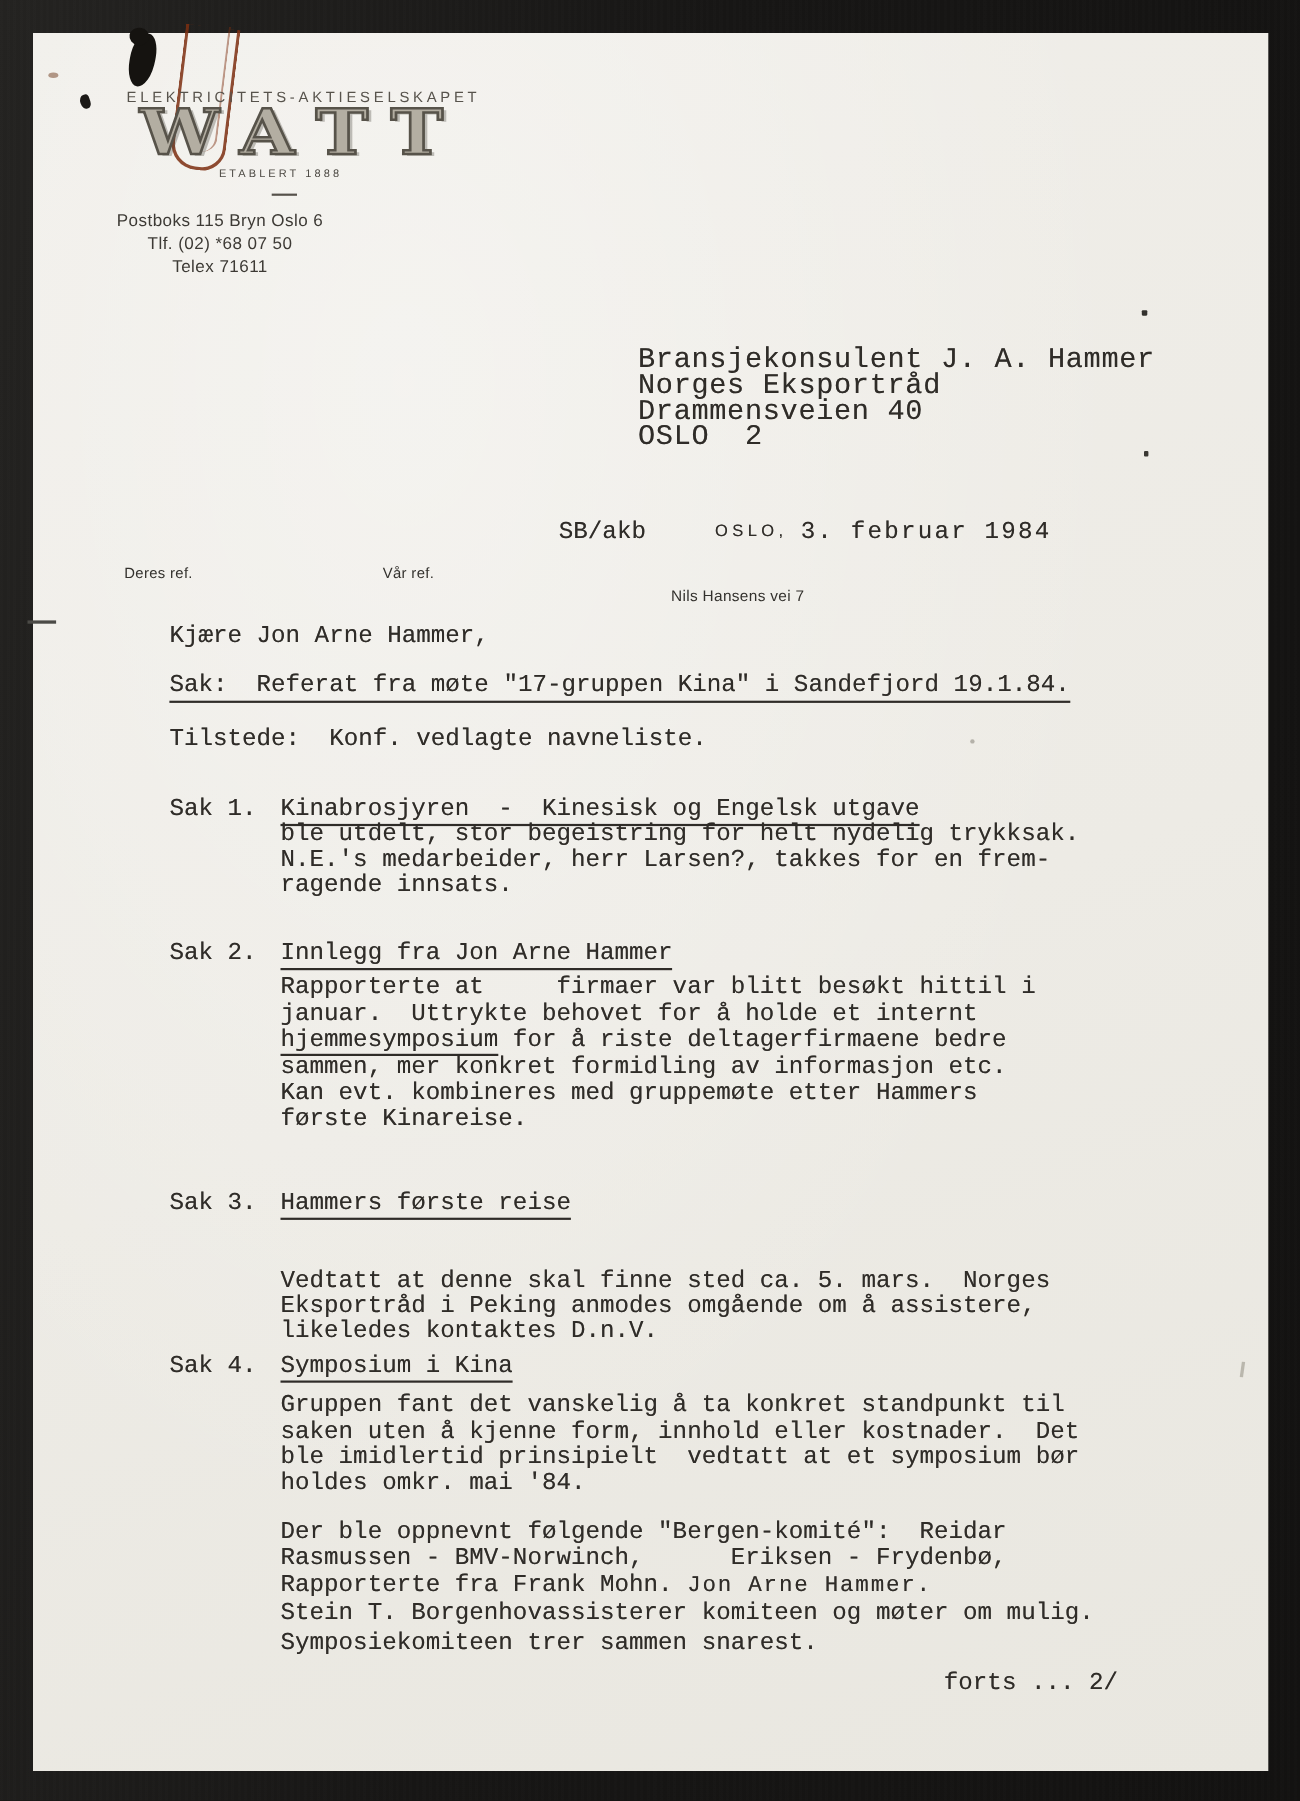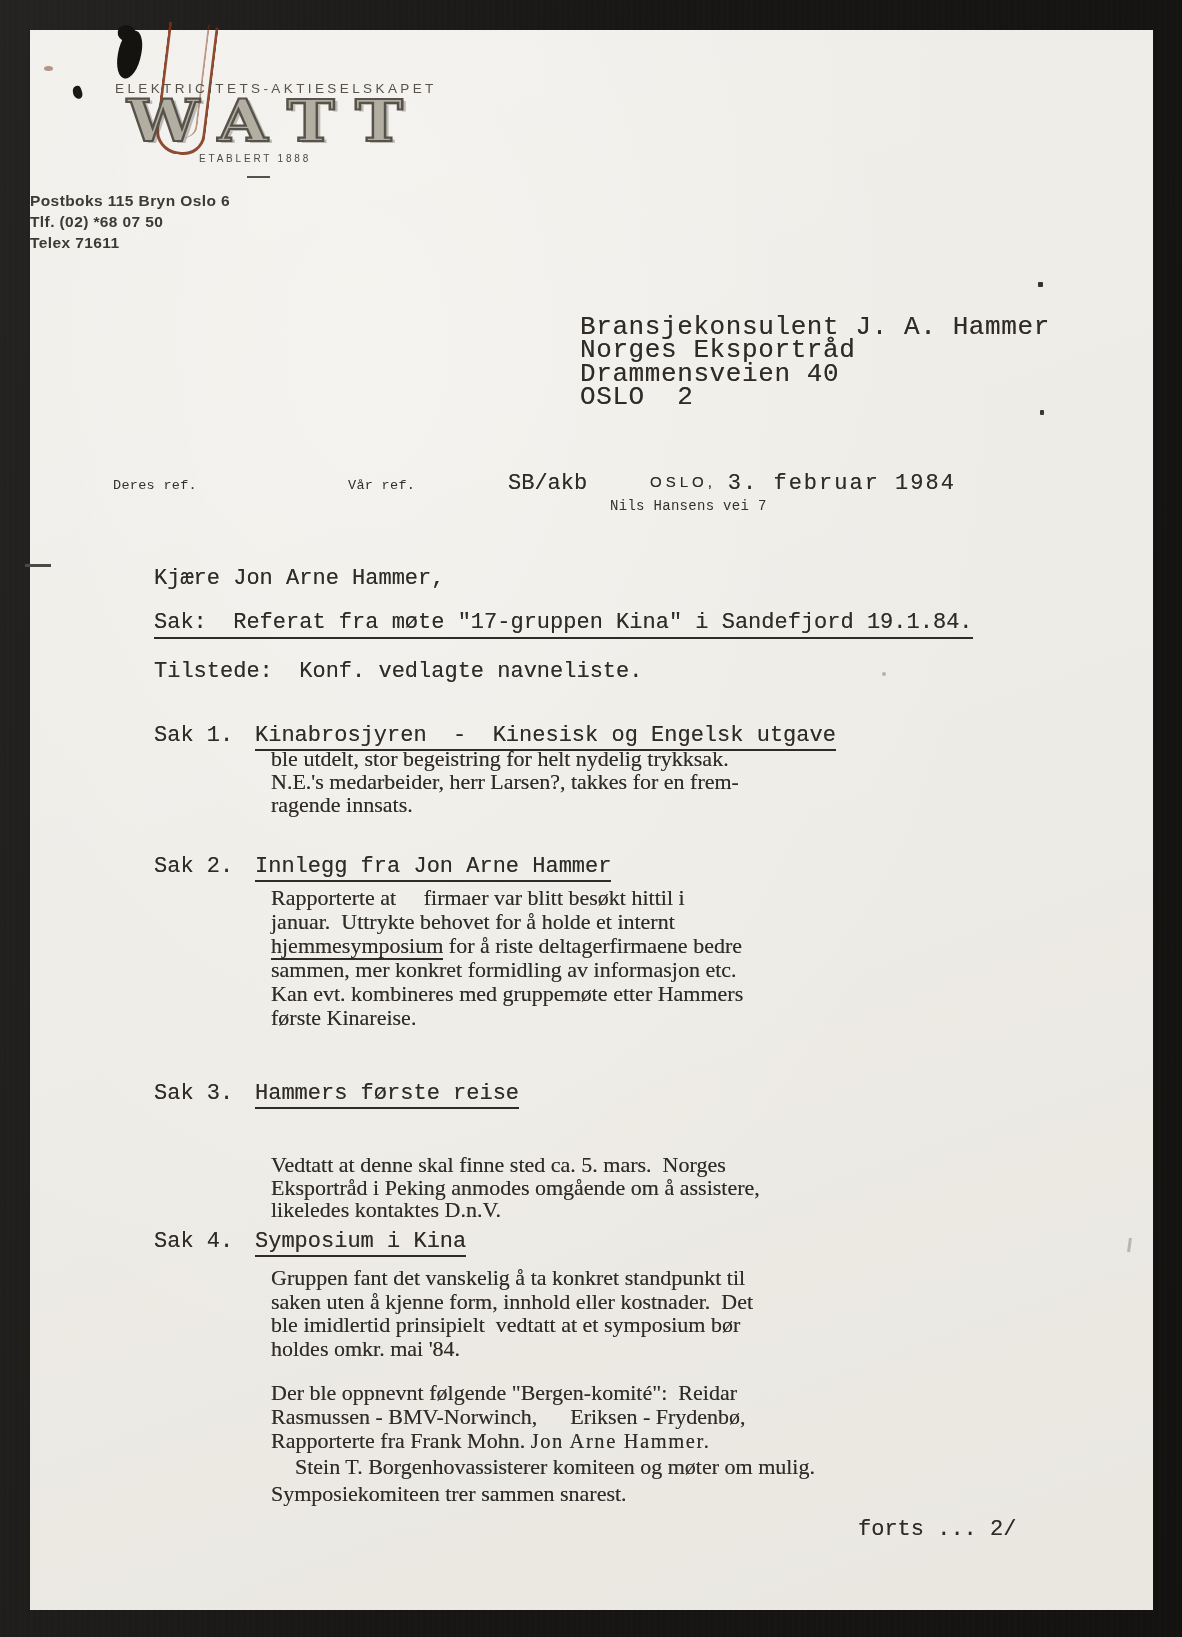--- a/index.html
+++ b/index.html
@@ -28,46 +28,46 @@
     -webkit-text-stroke:2.2px #57534a;
     text-shadow:3px 2px 0 rgba(62,58,50,0.30);
     transform:scaleX(1.13);transform-origin:left center;white-space:pre;}
   .lh-est{position:absolute;left:169px;top:123px;
     font-family:"Liberation Sans",sans-serif;font-size:10px;letter-spacing:2.8px;
     color:#4c4943;white-space:pre;}
   .lh-dash{position:absolute;left:217px;top:146px;width:23px;height:2px;background:#56524b;}
   .lh-contact{position:absolute;left:0;top:160px;width:480px;
     font-family:"Liberation Sans",sans-serif;font-size:15.5px;color:#3d3a35;
     letter-spacing:0.4px;line-height:21px;}
-  .lh-contact div{width:340px;white-space:pre;font-weight:bold;}
+  .lh-contact div{text-align:center;width:340px;white-space:pre;}
   
   .recipient{position:absolute;left:550px;top:286px;line-height:23.4px;
     font-size:26px;color:#2f2c28;letter-spacing:0.6px;
     text-shadow:0 0 .5px rgba(47,44,40,.55);}
   .recipient div{white-space:pre;}
   
-  .ref-label{position:absolute;font-family:Liberation Mono, monospace;
-    font-size:13.5px;color:#33312d;letter-spacing:0.3px;white-space:pre;}
+  .ref-label{position:absolute;font-family:Liberation Sans, sans-serif;
+    font-size:13.5px;color:#33312d;letter-spacing:0.3px;white-space:pre;margin-top:35px;}
   .mono-val{position:absolute;font-size:22px;color:#2f2c28;white-space:pre;
     text-shadow:0 0 .5px rgba(47,44,40,.55);margin-left:40px;}
   .city{font-family:"Liberation Sans",sans-serif;font-size:15px;letter-spacing:4px;
     color:#2f2c28;vertical-align:2px;}
   .date{letter-spacing:2px;margin-left:12px;}
   
   .tline, .line{white-space:pre;font-size:22px;color:#2f2c28;
     text-shadow:0 0 .5px rgba(47,44,40,.55);}
   .line{position:absolute;line-height:23px;text-align:center;}
   .ul-full{border-bottom:2.5px solid #2f2c28;padding-bottom:3px;display:inline-block;}
   .sak-head{position:absolute;left:124px;line-height:23px;}
   .sak-label{display:inline-block;width:101px;white-space:pre;font-size:22px;color:#2f2c28;
     text-shadow:0 0 .5px rgba(47,44,40,.55);}
   .sak-title{display:inline-block;white-space:pre;font-size:22px;color:#2f2c28;
     border-bottom:2.5px solid #2f2c28;padding-bottom:2px;
     text-shadow:0 0 .5px rgba(47,44,40,.55);}
-  .sak-body{position:absolute;left:241px;line-height:23px;font-family:Liberation Serif, serif;}
+  .sak-body{position:absolute;left:225px;line-height:23px;}
   .ul{border-bottom:2.5px solid #2f2c28;}
   .alt{font-size:20.5px;letter-spacing:1.6px;}
   
   .paperclip{position:absolute;left:131px;top:-6px;width:44px;height:128px;
     border:3.5px solid #7d2f11;border-top:none;border-radius:0 0 22px 24px;
     transform:rotate(7deg);opacity:.85;}
   .paperclip:after{content:"";position:absolute;left:10px;top:-2px;width:26px;height:116px;
     border-right:2px solid rgba(125,47,17,.55);border-radius:0 0 14px 14px;}
   .ink-blob{position:absolute;left:88px;top:0px;width:23px;height:49px;background:#151310;
     border-radius:55% 45% 60% 50%;transform:rotate(10deg);}
@@ -169,20 +169,20 @@
         <div class="tline">Gruppen fant det vanskelig å ta konkret standpunkt til</div>
         <div class="tline">saken uten å kjenne form, innhold eller kostnader.  Det</div>
         <div class="tline">ble imidlertid prinsipielt  vedtatt at et symposium bør</div>
         <div class="tline">holdes omkr. mai '84.</div>
       </div>
 
     <div class="sak-body" style="top:1351px;line-height:23.8px;">
         <div class="tline">Der ble oppnevnt følgende "Bergen-komité":  Reidar</div>
         <div class="tline">Rasmussen - BMV-Norwinch,      Eriksen - Frydenbø,</div>
         <div class="tline"><span>Rapporterte fra Frank Mohn. </span><span class="alt">Jon Arne Hammer.</span></div>
-        <div class="tline" style="margin-top: 2px; margin-left: 24px;">Stein T. Borgenhovassisterer komiteen og møter om mulig.</div>
+        <div class="tline" style="margin-top: 2px;">Stein T. Borgenhovassisterer komiteen og møter om mulig.</div>
         <div class="tline" style="margin-top: 3px;">Symposiekomiteen trer sammen snarest.</div>
       </div>
 
     <div class="line" style="left:828px;top:1488px;">forts ... 2/</div>
 
   </div>
 </div>
 
 </body></html>

